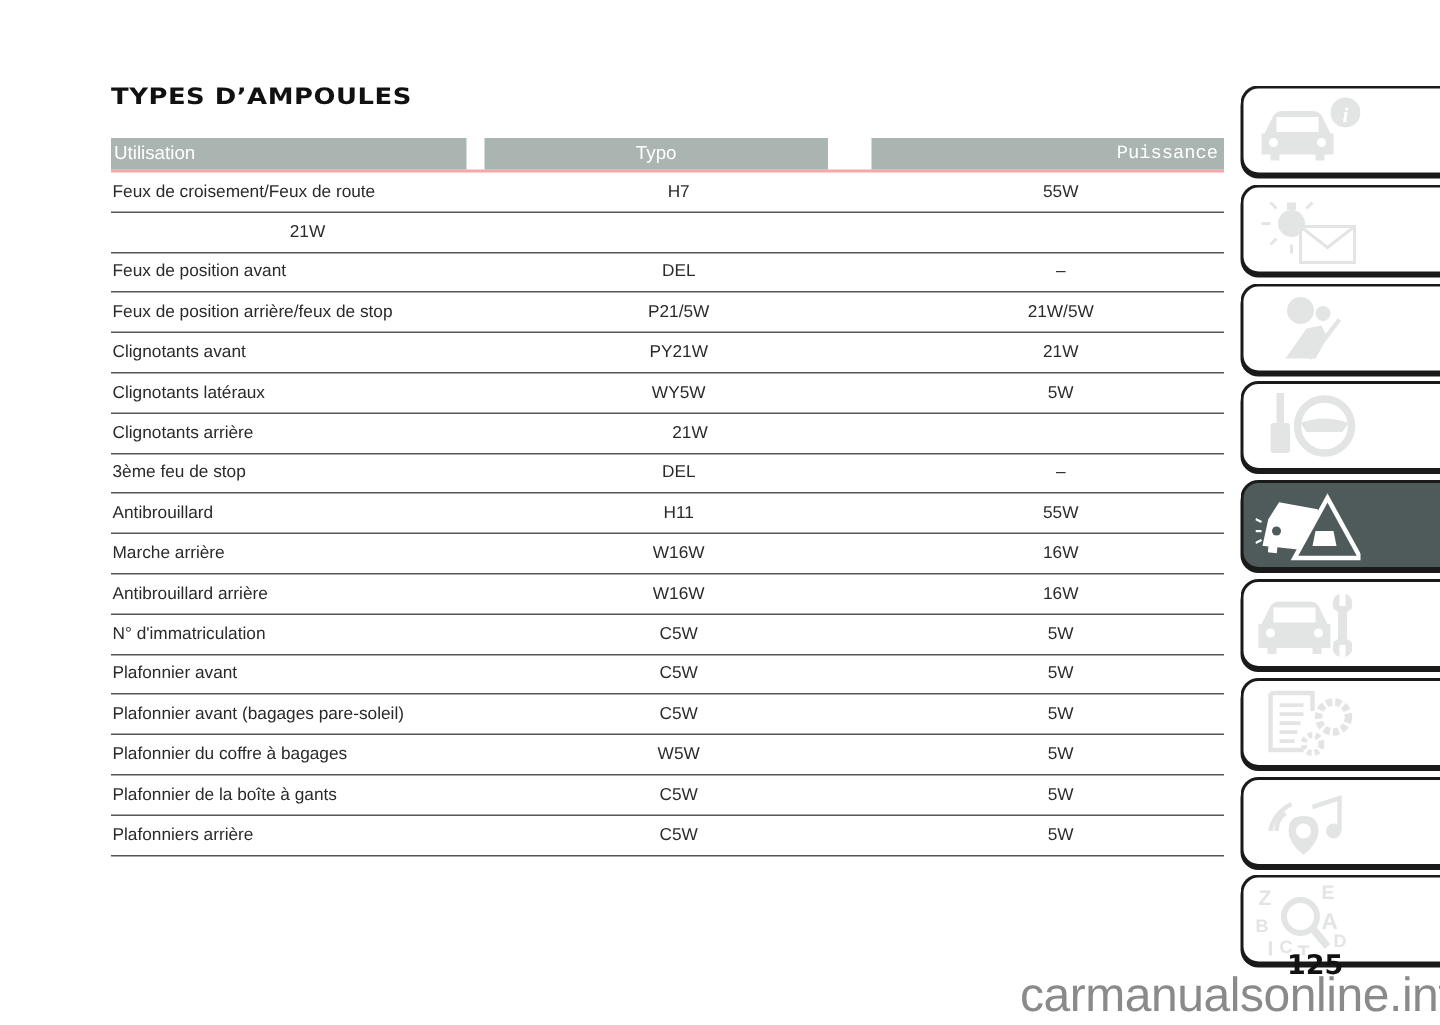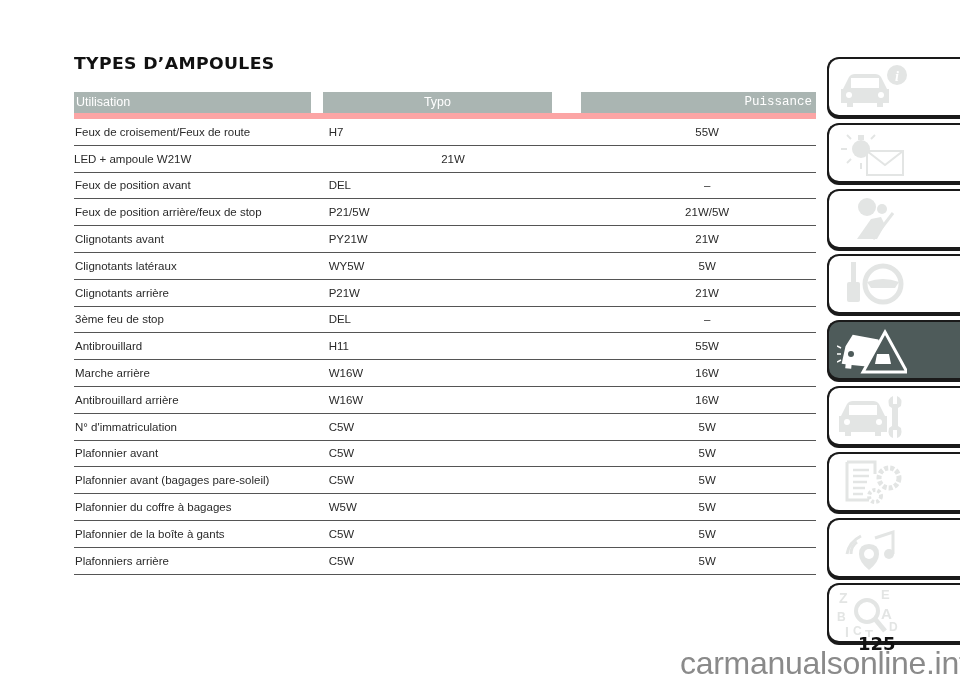--- a/index.html
+++ b/index.html
@@ -7,33 +7,33 @@
     width:960px; height:683px; background:#ffffff; position:relative; overflow:hidden;
     font-family:"Liberation Sans", sans-serif; color:#1a1a1a;
   }
   .title {
     position:absolute; left:74px; top:55px;
     font-family:"DejaVu Sans", sans-serif; font-weight:900; font-size:15px;
     letter-spacing:0.3px; color:#111;
     transform:scaleX(1.15); transform-origin:left center;
   }
   .table { position:absolute; left:74px; top:92px; width:742px; }
-  .thead { display:flex; height:21px; border-bottom:6px solid #fca5a5; }
+  .thead { display:flex; height:21px; border-bottom:2px solid #fca5a5; }
   .th {
     background:#aab5b2; color:#ffffff; font-size:12.5px; line-height:21px;
   }
   .th.c1 { width:242px; padding-left:2px; box-sizing:border-box; margin-right:12px; }
   .th.c2 { width:235px; text-align:center; margin-right:29px; }
   .th.c3 { width:240px; text-align:right; padding-right:4px; box-sizing:border-box;font-family:Liberation Mono, monospace; }
   .row {
     display:flex; height:25.8px; align-items:center;
     border-bottom:1.5px solid #555; font-size:11.5px; color:#2a2a2a;
   }
   .row .c1 { width:254px; padding-left:1px; }
-  .row .c2 { width:248px; }
+  .row .c2 { width:248px; text-align:center; }
   .row .c3 { width:240px; text-align:center; padding-left:22px; box-sizing:border-box; }
   .tabs { position:absolute; left:827px; top:57px; width:133px; }
   .tab {
     position:relative; height:56px; margin-bottom:5.8px;
     border:2px solid #1a1a1a; border-right:none;
     border-radius:12px 0 0 12px; background:#fff;
     box-shadow: 0 2px 0 0 #1a1a1a;
   }
   .tab.active { background:#4e5b5a; }
   .tab svg { position:absolute; left:8px; top:4px; width:70px; height:48px; }
@@ -57,21 +57,20 @@
     <div class="th c2">Typo</div>
     <div class="th c3">Puissance</div>
   </div>
   <div id="tbody">
       <div class="row">
         <div class="c1">Feux de croisement/Feux de route</div>
         <div class="c2">H7</div>
         <div class="c3">55W</div>
       </div>
       <div class="row">
-        <div class="c2">LED + ampoule W21W</div>
         <div class="c3">21W</div>
       </div>
       <div class="row">
         <div class="c1">Feux de position avant</div>
         <div class="c2">DEL</div>
         <div class="c3">–</div>
       </div>
       <div class="row">
         <div class="c1">Feux de position arrière/feux de stop</div>
         <div class="c2">P21/5W</div>
@@ -82,21 +81,20 @@
         <div class="c2">PY21W</div>
         <div class="c3">21W</div>
       </div>
       <div class="row">
         <div class="c1">Clignotants latéraux</div>
         <div class="c2">WY5W</div>
         <div class="c3">5W</div>
       </div>
       <div class="row">
         <div class="c1">Clignotants arrière</div>
-        <div class="c2">P21W</div>
         <div class="c3">21W</div>
       </div>
       <div class="row">
         <div class="c1">3ème feu de stop</div>
         <div class="c2">DEL</div>
         <div class="c3">–</div>
       </div>
       <div class="row">
         <div class="c1">Antibrouillard</div>
         <div class="c2">H11</div>

